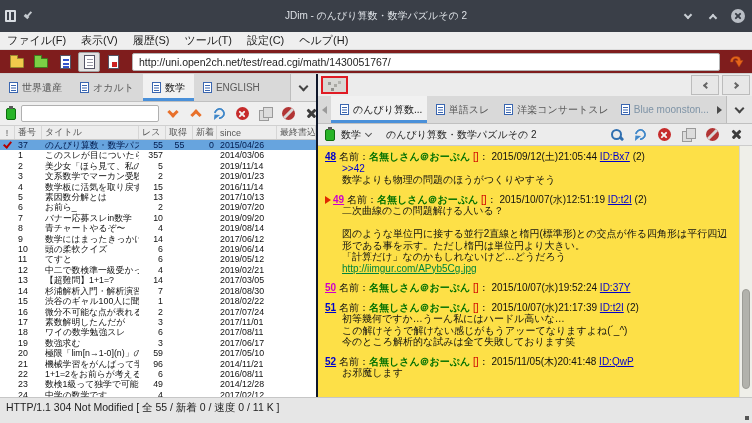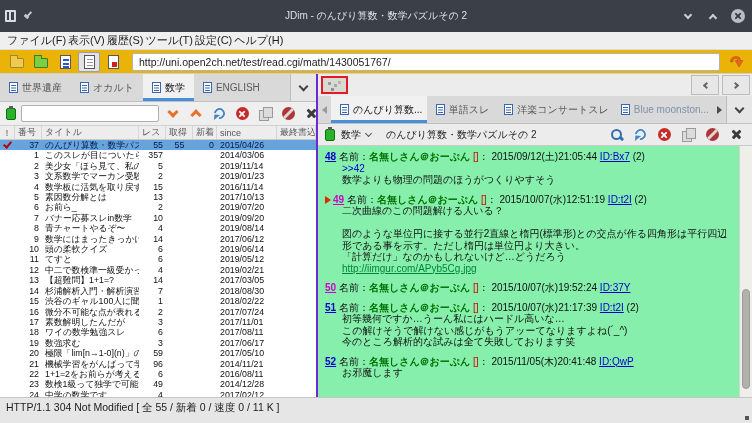--- a/index.html
+++ b/index.html
@@ -20,43 +20,43 @@
 .winbtn{width:14px;height:14px;display:flex;align-items:center;justify-content:center}
 .chev{display:inline-block;width:6px;height:6px;border-right:2px solid #c9ced4;border-bottom:2px solid #c9ced4}
 .chev.down{transform:rotate(45deg);margin-top:-3px}
 .chev.up{transform:rotate(-135deg);margin-top:3px}
 .closebtn{background:#b9bec5;border-radius:50%}
 .xbars{position:relative;width:8px;height:8px;display:inline-block}
 .xbars::before,.xbars::after{content:'';position:absolute;left:0;top:3px;width:8px;height:2px;background:#3a3f48;border-radius:1px}
 .xbars::before{transform:rotate(45deg)}.xbars::after{transform:rotate(-45deg)}
 
 
-.menubar{height:18px;background:#efefef;display:flex;align-items:center;padding:0 7px;gap:2px;font-size:11px;color:#1c1c1c;border-bottom:1px solid #dcdcdc;flex:none}
+.menubar{height:18px;background:#efefef;display:flex;align-items:center;padding:0 7px;gap:15px;font-size:11px;color:#1c1c1c;border-bottom:1px solid #dcdcdc;flex:none}
 .menu-item{white-space:nowrap}
 
 
-.main-toolbar{height:24px;background:#eab308;display:flex;align-items:center;padding:0 6px;border-bottom:1px solid #cfcfcf;flex:none}
+.main-toolbar{height:24px;background:#7f1d1d;display:flex;align-items:center;padding:0 6px;border-bottom:1px solid #cfcfcf;flex:none}
 .tbtn{width:22px;height:20px;display:flex;align-items:center;justify-content:center;border:1px solid transparent;margin-right:2px;background:transparent}
 .tbtn.active{border:1px solid #9f9f9f;background:#e2e2e2;border-radius:2px}
 .fold{width:14px;height:10px;border:1px solid #9a8a30;background:#f2c94c;border-radius:1px;position:relative;margin-top:2px}
 .fold::before{content:'';position:absolute;left:-1px;top:-4px;width:6px;height:3px;background:#f2c94c;border:1px solid #9a8a30;border-bottom:none}
 .fold.green{background:#7ccf45;border-color:#3f7a1e}
 .fold.green::before{background:#7ccf45;border-color:#3f7a1e}
 .docic{width:11px;height:14px;background:#fff;border:1px solid #556;position:relative}
 .docic.lines::before{content:'';position:absolute;left:2px;top:3px;width:6px;height:2px;background:#3355cc;box-shadow:0 4px 0 #3355cc,0 7px 0 #3355cc}
 .docic.gray::before{content:'';position:absolute;left:2px;top:3px;width:6px;height:1px;background:#9a9aa6;box-shadow:0 3px 0 #9a9aa6,0 6px 0 #9a9aa6}
 .docic.img::after{content:'';position:absolute;right:1px;bottom:1px;width:5px;height:5px;background:#cc2222}
 .urlbox{flex:1;height:18px;margin:0 6px;border:1px solid #b3b3b3;border-radius:2px;background:#fff;font-family:inherit;font-size:10.5px;padding:0 6px;color:#1c1c1c;outline:none}
 .gobtn{width:20px;height:20px;display:flex;align-items:center;justify-content:center;background:transparent;border:none}
 
 
 .main{flex:1;display:flex;min-height:0;background:#ececec}
 
 
-.board-pane{width:318px;flex:none;display:flex;flex-direction:column;border-right:2px solid #6d28d9;min-width:0}
+.board-pane{width:318px;flex:none;display:flex;flex-direction:column;border-right:2px solid #0f172a;min-width:0}
 .tabstrip{height:28px;background:#d9d9d9;display:flex;align-items:stretch;border-bottom:1px solid #c0c0c0;flex:none;min-width:0}
 .tab{display:flex;align-items:center;gap:4px;padding:0 9px;font-size:10px;color:#5a5a5a;position:relative;white-space:nowrap;overflow:hidden;min-width:0}
 .tab.active{background:#f1f1f1;color:#141414}
 .tab.active::after{content:'';position:absolute;left:0;right:0;bottom:0;height:3px;background:#4a90d9}
 .tab.dim .tab-label{color:#7e93a6}
 .doc-ic{width:9px;height:11px;background:#fff;border:1px solid #3a66b0;position:relative;flex:none}
 .doc-ic::before{content:'';position:absolute;left:1px;top:2px;width:5px;height:1px;background:#3a66b0;box-shadow:0 2.5px 0 #3a66b0,0 5px 0 #3a66b0}
 .overflow-btn{margin-left:auto;width:26px;border-left:1px solid #bdbdbd;display:flex;align-items:center;justify-content:center;background:#e6e6e6;flex:none}
 .chev.dark{border-color:#444;width:7px;height:7px}
 
@@ -84,21 +84,21 @@
 .magic::after{content:'';position:absolute;left:9px;top:8.5px;width:5px;height:2.6px;background:#2f6fb0;transform:rotate(45deg);border-radius:1px}
 
 .list{flex:1;background:#fff;display:flex;flex-direction:column;overflow:hidden;min-height:0}
 .lheader{display:flex;height:14px;background:#ededed;border-bottom:1px solid #c9c9c9;font-size:9px;color:#555;flex:none;align-items:stretch;white-space:nowrap}
 .hcell{border-right:1px solid #d6d6d6;display:flex;align-items:center;padding:0 3px;overflow:hidden}
 .lbody{flex:1;overflow:hidden}
 .lrow{display:flex;height:10.42px;line-height:10.42px;font-size:8.8px;color:#101010;white-space:nowrap}
 .lrow.selected{background:#67a4de;color:#001a4d}
 .lcell{overflow:hidden;padding:0 3px}
 .c-mark{width:15px;flex:none;display:flex;align-items:center;justify-content:center;padding:0}
-.c-num{width:27px;flex:none;text-align:right}
+.c-num{width:27px;flex:none;text-align:left}
 .c-title{width:97px;flex:none}
 .c-res{width:27px;flex:none;text-align:right}
 .c-got{width:27px;flex:none;text-align:center}
 .c-new{width:24px;flex:none;text-align:right}
 .c-since{width:60px;flex:none}
 .c-last{flex:1}
 .checkic{width:5px;height:8px;border-right:2.2px solid #b50000;border-bottom:2.2px solid #b50000;transform:rotate(40deg);margin-top:-2px}
 
 
 .thread-pane{flex:1;display:flex;flex-direction:column;min-width:0}
@@ -110,21 +110,21 @@
 .chev-l{width:5px;height:5px;border-left:2px solid #666;border-bottom:2px solid #666;transform:rotate(45deg);margin-left:2px}
 .chev-r{width:5px;height:5px;border-right:2px solid #666;border-bottom:2px solid #666;transform:rotate(-45deg);margin-right:2px}
 .scrollarrow{width:13px;display:flex;align-items:center;justify-content:center;flex:none}
 .tri-l{width:0;height:0;border-top:4px solid transparent;border-bottom:4px solid transparent;border-right:5px solid #9a9a9a}
 .tri-r{width:0;height:0;border-top:4px solid transparent;border-bottom:4px solid transparent;border-left:5px solid #4a4a4a}
 .thread-toolbar{height:22px;display:flex;align-items:center;gap:6px;padding:0 7px;background:#ececec;border-bottom:1px solid #ccc;flex:none}
 .board-select{display:flex;align-items:center;gap:5px;font-size:10px;color:#1c1c1c}
 .chev.tiny{width:5px;height:5px;border-width:1.6px;border-color:#555;transform:rotate(45deg);margin-top:-3px}
 .ttitle{font-size:10px;color:#1c1c1c;margin-left:9px;flex:1;overflow:hidden;white-space:nowrap}
 
-.thread-content{flex:1;background:#86efac;position:relative;overflow:hidden;min-height:0}
+.thread-content{flex:1;background:#fde047;position:relative;overflow:hidden;min-height:0}
 .post-scroll{position:absolute;left:0;top:0;right:13px;bottom:0;padding:5px 6px 0 7px;font-size:10px;line-height:11.5px;color:#101010;overflow:hidden}
 .scrollbar{position:absolute;right:0;top:0;bottom:0;width:13px;background:#efefe9;border-left:1px solid #d5d5d0}
 .scrollthumb{position:absolute;left:2px;right:2px;top:57%;height:40%;background:#b2b2ac;border:1px solid #9c9c96;border-radius:4px}
 
 .post{margin-bottom:8px}
 .post-header{white-space:nowrap;overflow:hidden}
 .marker{display:inline-block;width:0;height:0;border-top:4.5px solid transparent;border-bottom:4.5px solid transparent;border-left:6.5px solid #e02800;margin-right:2px;vertical-align:-1px}
 .pnum{color:#0000cc;text-decoration:underline;font-weight:700}
 .pnum.visited{color:#cc00cc}
 .plabel{color:#101010}

